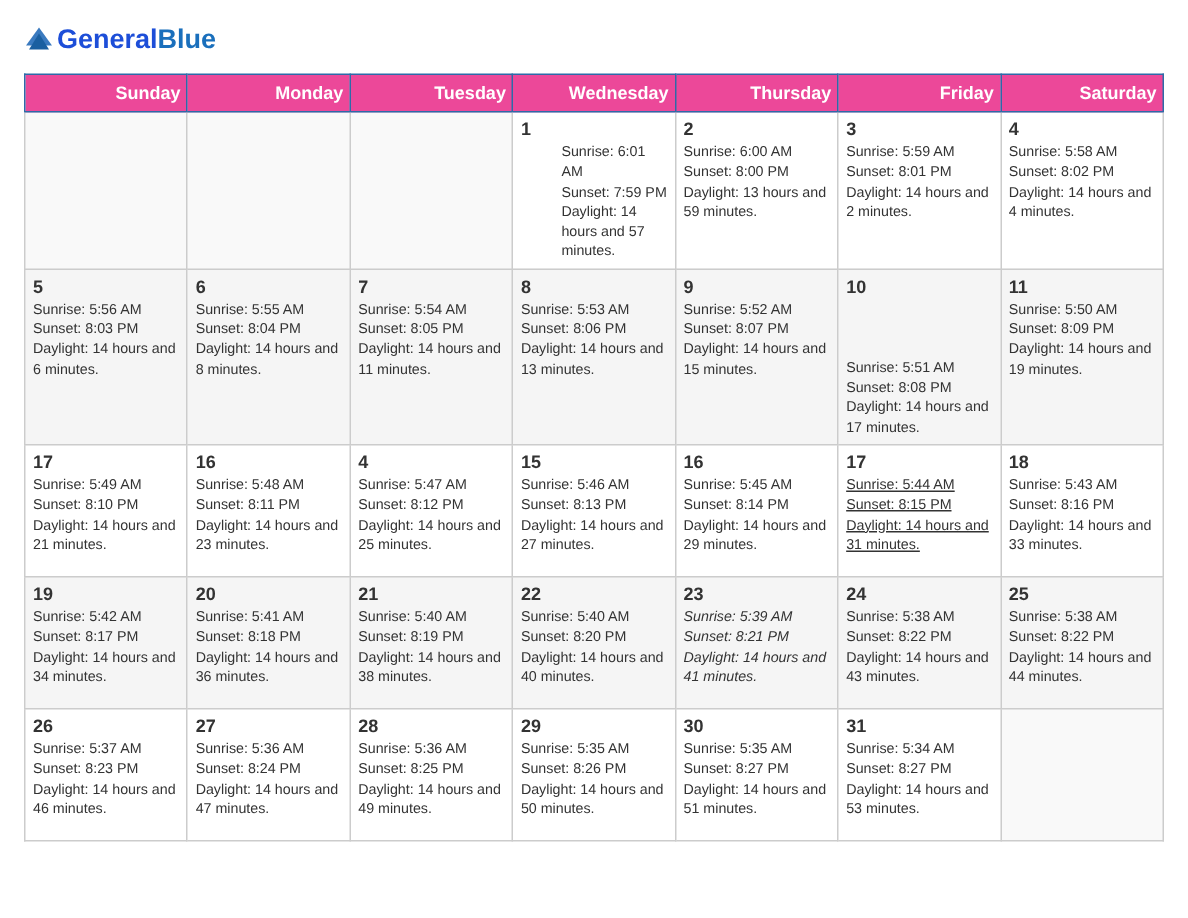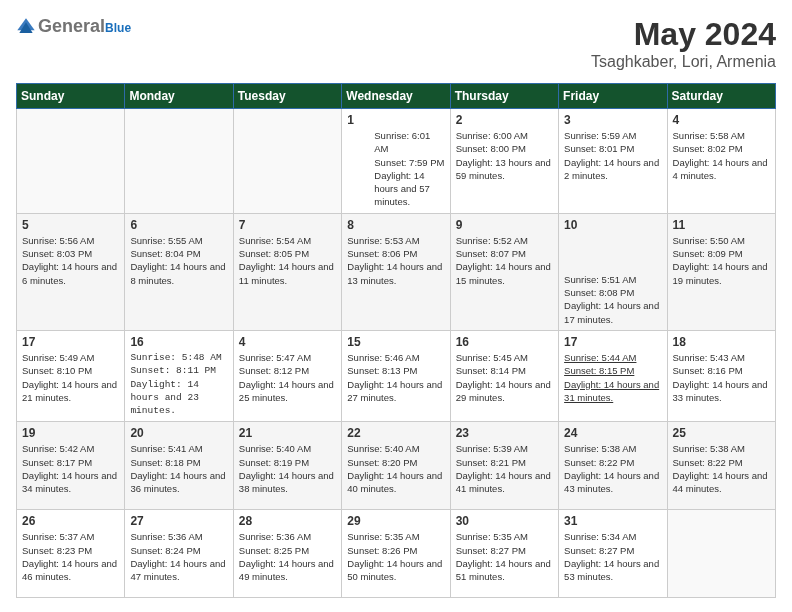--- a/index.html
+++ b/index.html
@@ -17,24 +17,24 @@
       margin-bottom: 12px;
     }
     .logo {
       display: flex;
       align-items: center;
       gap: 2px;
     }
     .logo-text-general {
       font-size: 18px;
       font-weight: bold;
-      color: #737373;
+      color: #1d4ed8;
     }
     .logo-text-blue {
-      font-size: 12px;
+      font-size: 18px;
       font-weight: bold;
       color: #1a6fbc;
     }
     .logo-icon {
       width: 20px;
       height: 20px;
     }
     .title-block {
       text-align: right;
     }
@@ -45,26 +45,26 @@
     }
     .location-title {
       font-size: 16px;
       color: #555;
     }
     table {
       width: 100%;
       border-collapse: collapse;
     }
     thead tr th {
-      background-color: #14532d;
+      background-color: #ec4899;
       color: #fff;
       font-size: 12px;
       font-weight: bold;
       padding: 5px 4px;
-      text-align: left;
+      text-align: right;
       border: 1px solid #2e6aa8;
     }
     tbody tr td {
       vertical-align: top;
       border: 1px solid #ccc;
       padding: 4px 5px;
       width: calc(100% / 7);
       min-height: 80px;
       height: 88px;
       font-size: 10px;
@@ -94,24 +94,20 @@
 <div class="header">
   <div class="logo">
     <svg class="logo-icon" viewBox="0 0 30 30" xmlns="http://www.w3.org/2000/svg">
       <polygon points="15,2 28,20 2,20" fill="#3a7abf"></polygon>
       <polygon points="15,8 25,24 5,24" fill="#1a5fa0"></polygon>
     </svg>
     <div>
       <span class="logo-text-general">General</span><span class="logo-text-blue">Blue</span>
     </div>
   </div>
-  <div class="title-block">
-    <div class="month-title">May 2024</div>
-    <div class="location-title">Tsaghkaber, Lori, Armenia</div>
-  </div>
 </div>
 
 <table>
   <thead>
     <tr>
     <th>Sunday</th>
         <th>Monday</th>
         <th>Tuesday</th>
         <th>Wednesday</th>
         <th>Thursday</th>
@@ -195,21 +191,21 @@
       </tr>
       <tr>
         <td>
           <div class="day-number">17</div>
           <div class="day-info" style="white-space: pre-line;">Sunrise: 5:49 AM
 Sunset: 8:10 PM
 Daylight: 14 hours and 21 minutes.</div>
         </td>
         <td>
           <div class="day-number">16</div>
-          <div class="day-info" style="white-space: pre-line; font-family: Liberation Mono, monospace;">Sunrise: 5:48 AM
+          <div class="day-info" style="white-space: pre-line;">Sunrise: 5:48 AM
 Sunset: 8:11 PM
 Daylight: 14 hours and 23 minutes.</div>
         </td>
         <td>
           <div class="day-number">4</div>
           <div class="day-info" style="white-space: pre-line;">Sunrise: 5:47 AM
 Sunset: 8:12 PM
 Daylight: 14 hours and 25 minutes.</div>
         </td>
         <td>
@@ -257,21 +253,21 @@
 Daylight: 14 hours and 38 minutes.</div>
         </td>
         <td>
           <div class="day-number">22</div>
           <div class="day-info" style="white-space: pre-line;">Sunrise: 5:40 AM
 Sunset: 8:20 PM
 Daylight: 14 hours and 40 minutes.</div>
         </td>
         <td>
           <div class="day-number">23</div>
-          <div class="day-info" style="white-space: pre-line;">Sunrise: 5:39 AM
+          <div class="day-info" style="white-space: pre-line; font-style: italic;">Sunrise: 5:39 AM
 Sunset: 8:21 PM
 Daylight: 14 hours and 41 minutes.</div>
         </td>
         <td>
           <div class="day-number">24</div>
           <div class="day-info" style="white-space: pre-line;">Sunrise: 5:38 AM
 Sunset: 8:22 PM
 Daylight: 14 hours and 43 minutes.</div>
         </td>
         <td>

